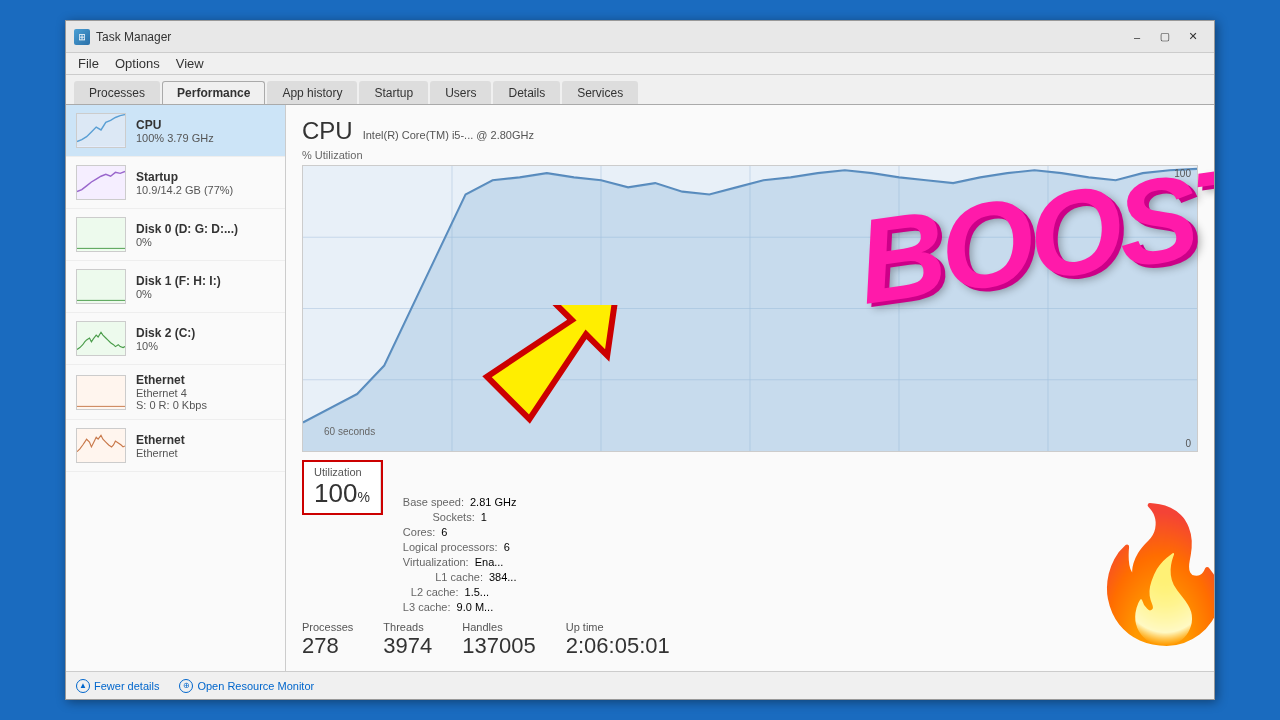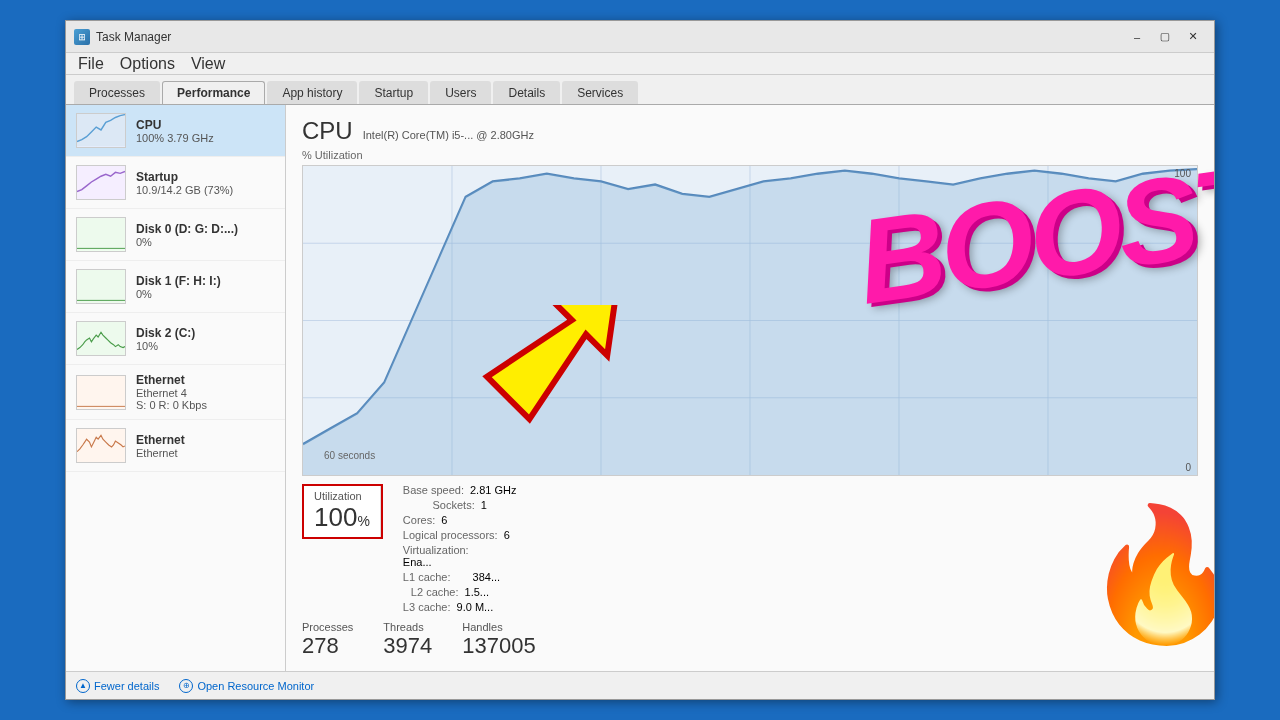--- a/index.html
+++ b/index.html
@@ -74,21 +74,21 @@
       height: 22px;
       background: #f0f0f0;
       display: flex;
       align-items: center;
       padding: 0 4px;
       border-bottom: 1px solid #ccc;
       flex-shrink: 0;
     }
     .menu-item {
       padding: 2px 8px;
-      font-size: 16px;
+      font-size: 13px;
       color: #333;
       cursor: pointer;
     }
 
     
     .tabs {
       height: 30px;
       background: #f0f0f0;
       display: flex;
       align-items: flex-end;
@@ -324,21 +324,21 @@
 
         <div class="sidebar-item">
           <div class="sidebar-thumb" style="background:#f5eeff;">
             <svg width="50" height="35" viewBox="0 0 50 35">
               <rect width="50" height="35" fill="#f5eeff"></rect>
               <polyline points="0,28 5,26 10,22 15,18 20,15 25,12 30,10 35,12 40,8 45,9 50,7" fill="none" stroke="#9966cc" stroke-width="1.5"></polyline>
             </svg>
           </div>
           <div class="sidebar-info">
             <div class="sidebar-label">Startup</div>
-            <div class="sidebar-sublabel">10.9/14.2 GB (73%)</div>
+            <div class="sidebar-sublabel">10.9/14.2 GB (77%)</div>
           </div>
         </div>
 
         <div class="sidebar-item">
           <div class="sidebar-thumb" style="background:#f0fff0;">
             <svg width="50" height="35" viewBox="0 0 50 35">
               <rect width="50" height="35" fill="#edfaed"></rect>
               <polyline points="0,33 50,33" fill="none" stroke="#4a9c4a" stroke-width="1"></polyline>
             </svg>
           </div>
@@ -448,43 +448,43 @@
         <div style="display:flex; gap:0; border:2px solid #cc0000; background:white;">
           <div style="padding:4px 10px; border-right:1px solid #ddd;">
             <div class="stat-label">Utilization</div>
             <div style="display:flex; align-items:baseline;">
               <span style="font-size:26px; font-weight:300; color:#333;">100</span>
               <span style="font-size:14px; color:#333;">%</span>
             </div>
           </div>
         </div>
 
-        <div style="flex:1; display:flex; gap:20px; font-size:11px; margin-left:10px;">
+        <div style="flex:1; display:flex; gap:20px; font-size:11px; margin-left:10px;margin-top:36px;">
           <div style="display:flex; flex-direction:column; gap:3px;">
             <div style="display:flex; gap:6px;">
                 <span style="color:#666;">Base speed:</span>
                 <span>2.81 GHz</span>
               </div>
             <div style="display:flex; gap:6px;justify-content:center;">
                 <span style="color:#666;">Sockets:</span>
                 <span>1</span>
               </div>
             <div style="display:flex; gap:6px;">
                 <span style="color:#666;">Cores:</span>
                 <span>6</span>
               </div>
             <div style="display:flex; gap:6px;">
                 <span style="color:#666;">Logical processors:</span>
                 <span>6</span>
               </div>
-            <div style="display:flex; gap:0;flex-direction:column;">
+            <div style="display:flex; gap:6px;">
                 <span style="color:#666;">Virtualization:</span>
                 <span>Ena...</span>
               </div>
-            <div style="display:flex; gap:22px;">
+            <div style="display:flex; gap:6px;justify-content:flex-end;">
                 <span style="color:#666;">L1 cache:</span>
                 <span>384...</span>
               </div>
             <div style="display:flex; gap:6px;">
                 <span style="color:#666;padding-left:8px;">L2 cache:</span>
                 <span>1.5...</span>
               </div>
             <div style="display:flex; gap:6px;">
                 <span style="color:#666;">L3 cache:</span>
                 <span>9.0 M...</span>
@@ -498,20 +498,24 @@
           <div style="font-size:11px; color:#555;">Processes</div>
           <div style="font-size:22px; font-weight:300; color:#333;">278</div>
         </div>
         <div>
           <div style="font-size:11px; color:#555;">Threads</div>
           <div style="font-size:22px; font-weight:300; color:#333;">3974</div>
         </div>
         <div>
           <div style="font-size:11px; color:#555;">Handles</div>
           <div style="font-size:22px; font-weight:300; color:#333;">137005</div>
+        </div>
+        <div>
+          <div style="font-size:11px; color:#555;">Up time</div>
+          <div style="font-size:22px; font-weight:300; color:#333;">2:06:05:01</div>
         </div>
       </div>
     </div>
   </div>
 
   <div class="bottom-bar">
     <div class="bottom-btn">
       <div class="bottom-btn-icon">▲</div>
       <span>Fewer details</span>
     </div>

